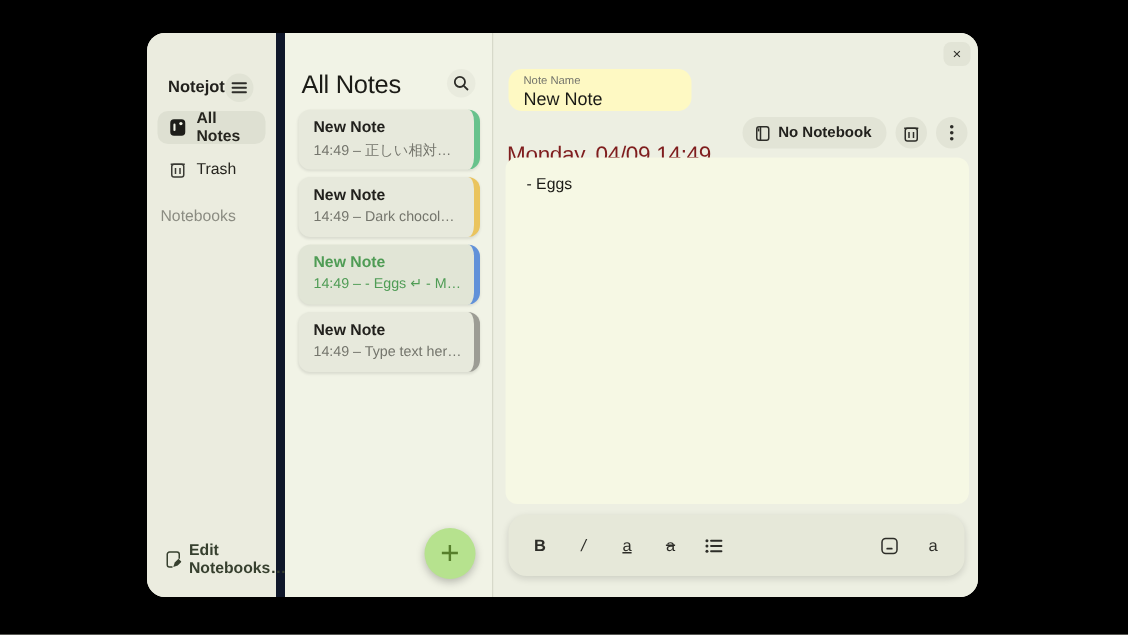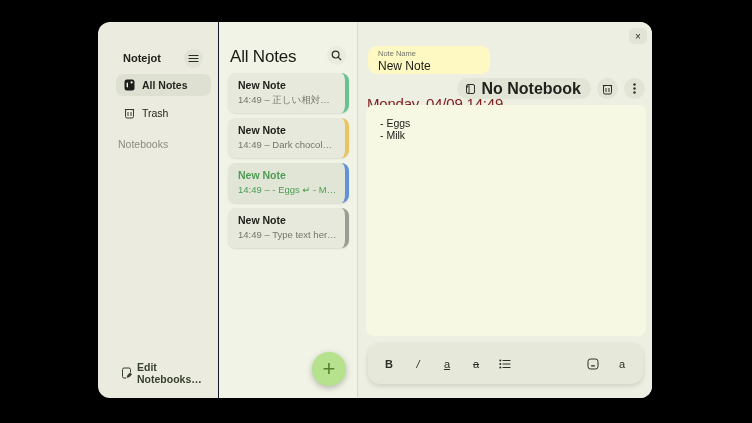--- a/index.html
+++ b/index.html
@@ -3,21 +3,21 @@
 <meta charset="utf-8">
 <style>
   * { margin:0; padding:0; box-sizing:border-box; }
   body { background:#000; font-family:"Liberation Sans","DejaVu Sans",sans-serif; }
   .stage { position:relative; width:752px; height:423px; background:#000; overflow:hidden; }
   .window { position:absolute; left:98px; top:22px; width:554px; height:376px;
             border-radius:12px; overflow:hidden; display:flex; background:#ebecdf;
             box-shadow:0 8px 24px rgba(0,0,0,.6); }
 
   
-  .sidebar { position:relative; width:110px; background:#ebecdf; border-right:1px solid #0f172a; flex:none;margin-left:11px; }
+  .sidebar { position:relative; width:92px; background:#ebecdf; border-right:6px solid #0f172a; flex:none; }
   .app-title { position:absolute; left:14px; top:30px; font-size:11px; font-weight:bold; color:#22211d; }
   .menu-btn { position:absolute; right:15px; top:27px; width:19px; height:19px; border-radius:50%;
               background:#e1e3d5; display:flex; align-items:center; justify-content:center; cursor:pointer; }
   .side-list { position:absolute; left:7px; right:7px; top:52px; display:flex; flex-direction:column; }
   .side-item { height:22px; border-radius:7px; display:flex; align-items:center; gap:7px;
                padding:0 8px; font-size:10.5px; color:#26251f; cursor:pointer; }
   .side-item.selected { background:#dee0d2; font-weight:bold; }
   .side-item + .side-item { margin-top:6px; }
   .section-label { margin:14px 0 9px 2px; font-size:10.5px; color:#8b8c82; }
   .side-item.notebook { padding-left:14px; }
@@ -47,21 +47,21 @@
   .close-btn { position:absolute; top:6px; right:5px; width:18px; height:16px; border-radius:5px;
                background:#e2e4d6; display:flex; align-items:center; justify-content:center;
                font-size:10px; color:#2d2d28; cursor:pointer; }
   .name-field { position:absolute; left:10px; top:24px; width:122px; height:28px; background:#fef9c3;
                 border-radius:9px; padding:3px 10px; cursor:text; }
   .name-label { font-size:7.5px; color:#72736b; }
   .name-value { font-size:12px; color:#1b1b16; margin-top:1px; }
   .date-line { position:absolute; left:9px; top:73px; font-size:15px; color:#7f1d1d; letter-spacing:-.2px; }
   .header-actions { position:absolute; top:56px; right:7px; display:flex; align-items:center; gap:6px; }
   .notebook-pill { height:21px; border-radius:11px; background:#e2e4d6; display:flex; align-items:center;
-                   gap:5px; padding:0 10px 0 8px; font-size:16px; font-weight:bold; color:#22211d; cursor:pointer; }
+                   gap:5px; padding:0 10px 0 8px; font-size:10px; font-weight:bold; color:#22211d; cursor:pointer; }
   .icon-btn { width:21px; height:21px; border-radius:50%; background:#e2e4d6; display:flex;
               align-items:center; justify-content:center; cursor:pointer; }
   .note-area { position:absolute; left:8px; right:6px; top:83px; height:231px; background:#f6f8e4;
                border-radius:8px; padding:13px 14px; font-size:10.5px; line-height:11.5px;
                color:#1b1b16; cursor:text; }
   .caret { display:inline-block; width:1px; height:10px; background:#1b1b16; vertical-align:-1px; margin-left:1px; }
   .toolbar { position:absolute; left:10px; right:9px; top:321px; height:41px; border-radius:12px;
              background:#e6e8d9; box-shadow:0 2px 5px rgba(0,0,0,.13); display:flex; align-items:center;
              padding:0 10px; }
   .tool-btn { width:22px; height:24px; border-radius:6px; display:flex; align-items:center;
@@ -216,21 +216,20 @@
                 <circle cx="1.5" cy="1.5" r="1.2" fill="#2d2d28"></circle>
                 <circle cx="1.5" cy="5.5" r="1.2" fill="#2d2d28"></circle>
                 <circle cx="1.5" cy="9.5" r="1.2" fill="#2d2d28"></circle>
               </svg>
           </span>
         </div>
       </div>
 
       <div class="note-area">
         <div class="content-line"><span>- Eggs</span></div>
-        <div class="content-line"><span>- Milk</span></div>
       </div>
 
       <div class="toolbar">
         <div class="tool-btn bold">B</div>
         <div class="tool-btn italic">/</div>
         <div class="tool-btn underline">a</div>
         <div class="tool-btn strike">a</div>
         <div class="tool-btn">
           <span>
             <svg width="12" height="10" viewBox="0 0 12 10">

